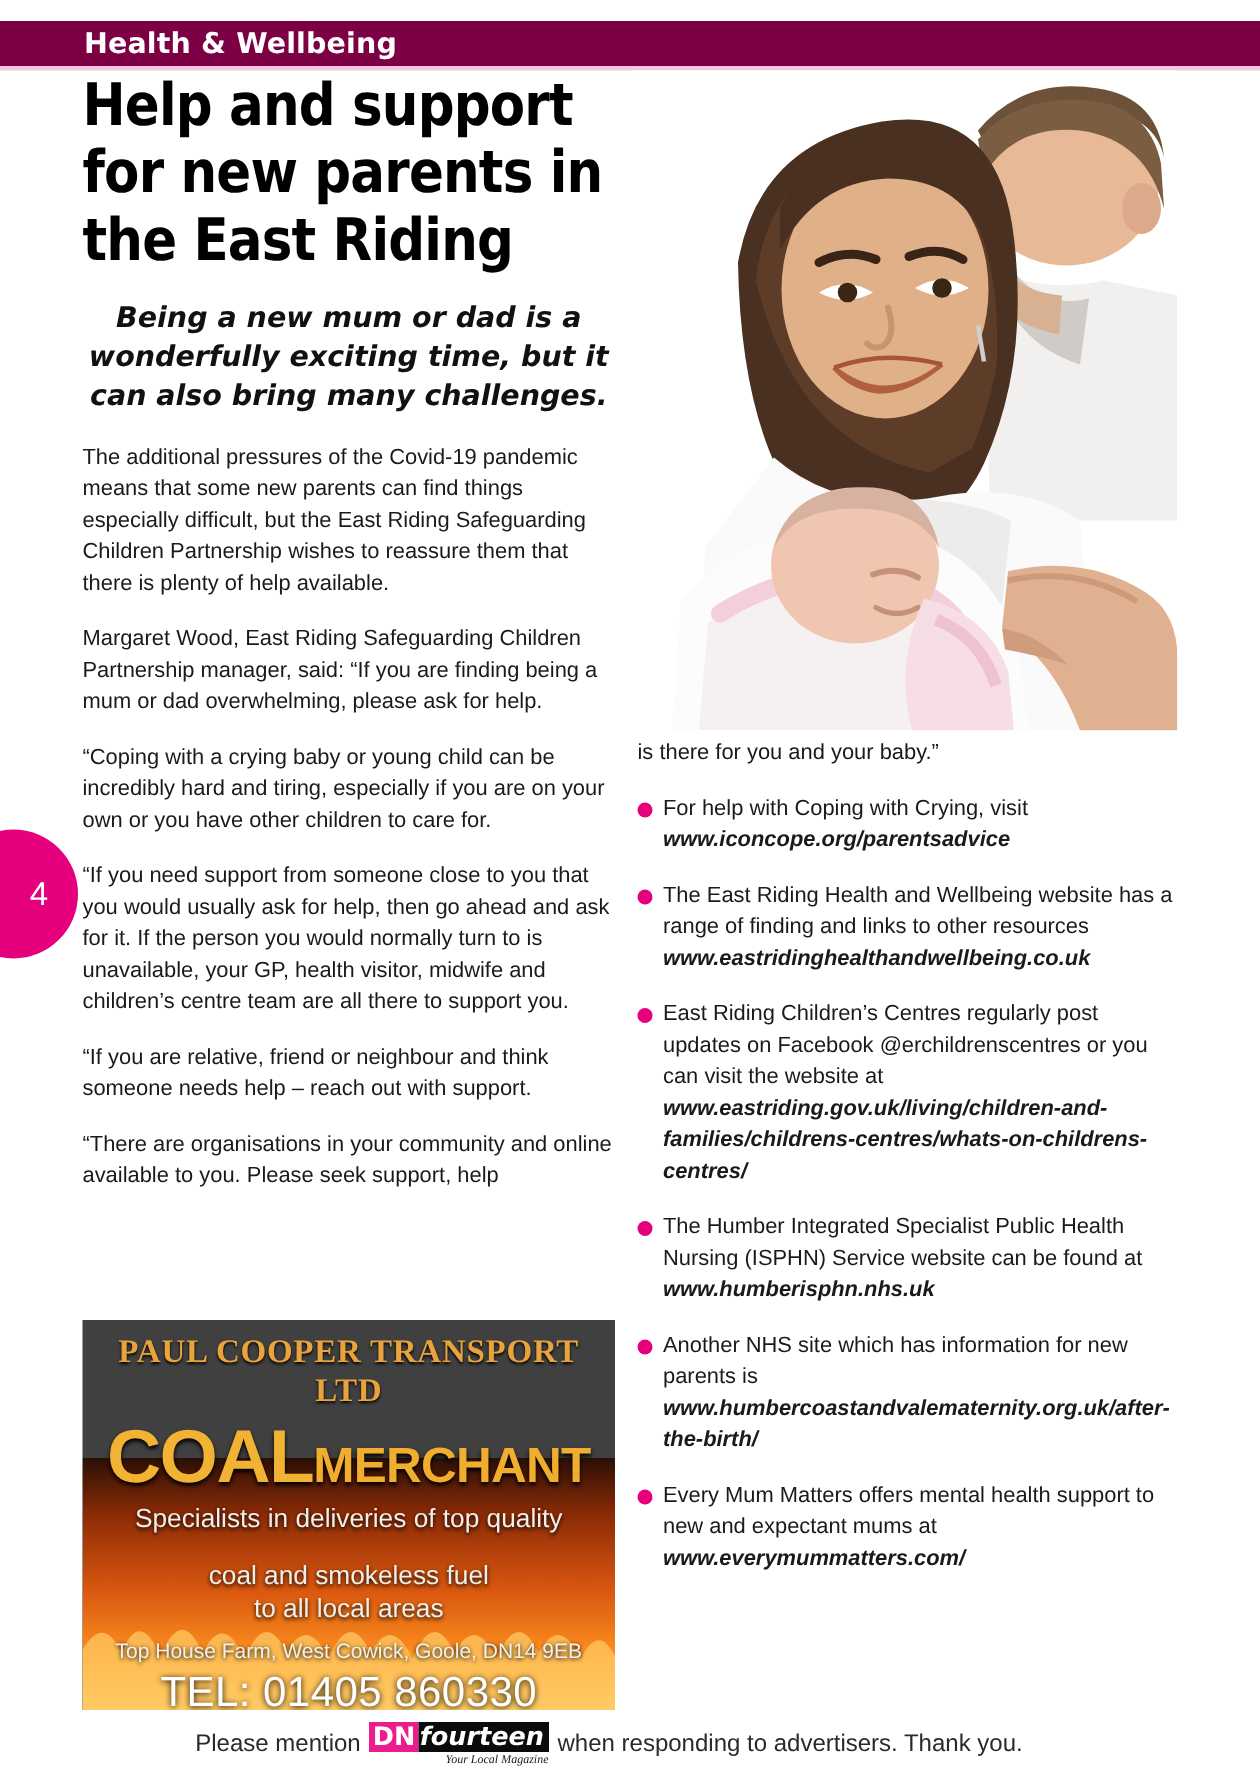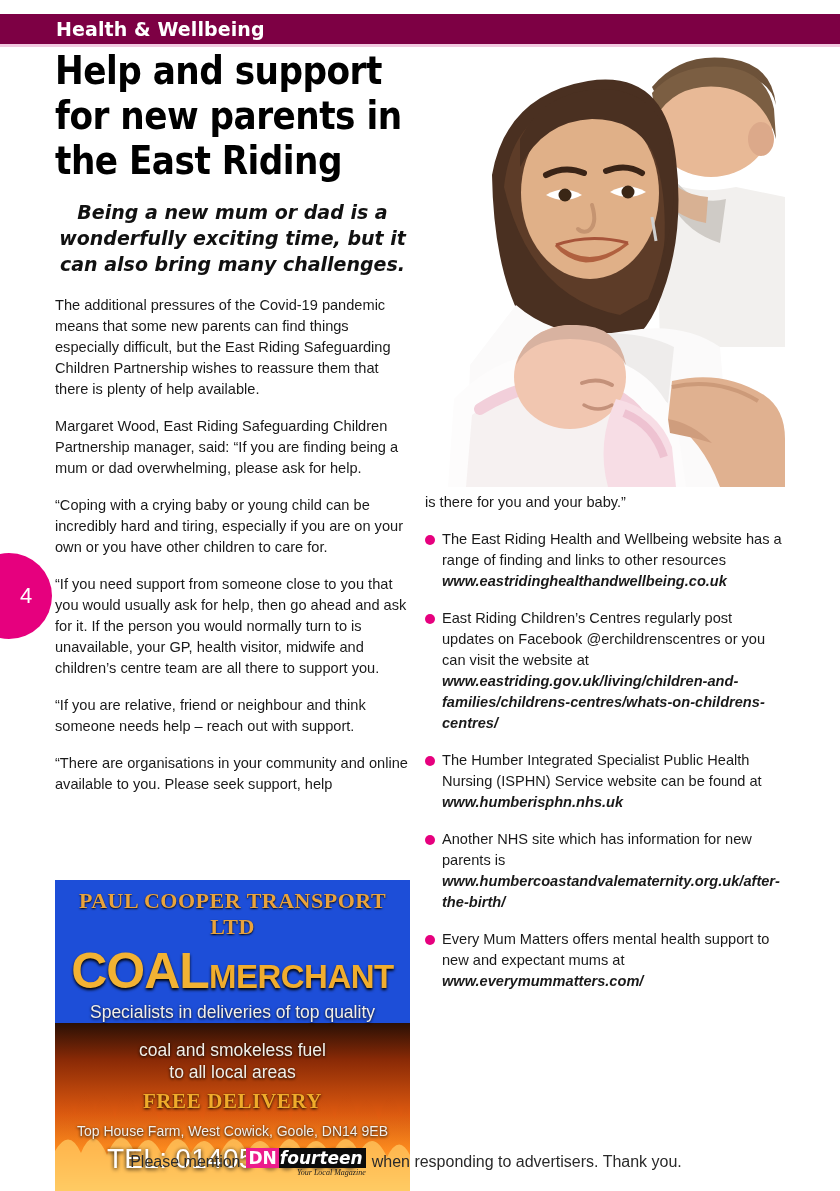--- a/index.html
+++ b/index.html
@@ -128,22 +128,22 @@
     width: 365px; height: 440px;
     background: #ffffff;
     overflow: hidden;
   }
   .photo svg { display: block; }
 
   
   .advert {
     position: absolute;
     left: 55px; top: 880px;
-    width: 355px; height: 311px;
-    background: #1d4ed8;
+    width: 355px; height: 260px;
+    background: #404040;
     overflow: hidden;
   }
   .ad-flames {
     position: absolute; left: 0; bottom: 0;
     width: 100%; height: 168px;
   }
   .ad-inner {
     position: absolute; left: 0; top: 0;
     width: 100%; height: 100%;
     text-align: center;
@@ -338,20 +338,23 @@
   <p class="body">“Coping with a crying baby or young child can be incredibly hard and tiring, especially if you are on your own or you have other children to care for.</p>
   <p class="body">“If you need support from someone close to you that you would usually ask for help, then go ahead and ask for it. If the person you would normally turn to is unavailable, your GP, health visitor, midwife and children’s centre team are all there to support you.</p>
   <p class="body">“If you are relative, friend or neighbour and think someone needs help – reach out with support.</p>
   <p class="body">“There are organisations in your community and online available to you. Please seek support, help</p>
 </div>
 
 <div class="col-right">
   <p class="body">is there for you and your baby.”</p>
 
   <ul class="bullets">
+    <li class="bullet-item">
+      <span class="bullet-dot"></span><span>For help with Coping with Crying, visit </span><span class="url">www.iconcope.org/parentsadvice</span>
+    </li>
     <li class="bullet-item">
       <span class="bullet-dot"></span><span>The East Riding Health and Wellbeing website has a range of finding and links to other resources </span><span class="url">www.eastridinghealthandwellbeing.co.uk</span>
     </li>
     <li class="bullet-item">
       <span class="bullet-dot"></span><span>East Riding Children’s Centres regularly post updates on Facebook @erchildrenscentres or you can visit the website at </span><span class="url">www.eastriding.gov.uk/living/children-and-families/childrens-centres/whats-on-childrens-centres/</span>
     </li>
     <li class="bullet-item">
       <span class="bullet-dot"></span><span>The Humber Integrated Specialist Public Health Nursing (ISPHN) Service website can be found at </span><span class="url">www.humberisphn.nhs.uk</span>
     </li>
     <li class="bullet-item">
@@ -384,21 +387,20 @@
     <path d="M0 168 L0 128 Q14 104 26 130 Q38 100 52 132 Q66 98 80 130 Q94 102 108 134 Q122 100 136 130 Q150 104 164 134 Q178 100 192 130 Q206 104 220 134 Q234 100 248 130 Q262 104 276 134 Q290 100 304 130 Q318 104 332 134 Q344 110 355 132 L355 168 Z" fill="#ffc861" opacity=".75"></path>
   </svg>
   <div class="ad-inner">
     <div class="ad-company">PAUL COOPER TRANSPORT LTD</div>
     <div class="ad-headline">
       <span class="ad-coal">COAL</span><span class="ad-merchant">MERCHANT</span>
     </div>
     <div class="ad-spec">Specialists in deliveries of top quality</div>
     <div class="ad-spec" style="margin-top:16px">coal and smokeless fuel</div>
     <div class="ad-spec" style="margin-top:0">to all local areas</div>
-    <div class="ad-free">FREE DELIVERY</div>
     <div class="ad-address">Top House Farm, West Cowick, Goole, DN14 9EB</div>
     <div class="ad-tel">TEL: 01405 860330</div>
 
   </div>
 </div>
 
 <div class="footer">
   <span>Please mention</span><span class="footer-logo"><span class="footer-logo-bar"><span class="logo-dn">DN</span><span class="logo-fourteen">fourteen</span></span><span class="logo-tagline">Your Local Magazine</span></span><span>when responding to advertisers.  Thank you.</span>
 </div>
 

